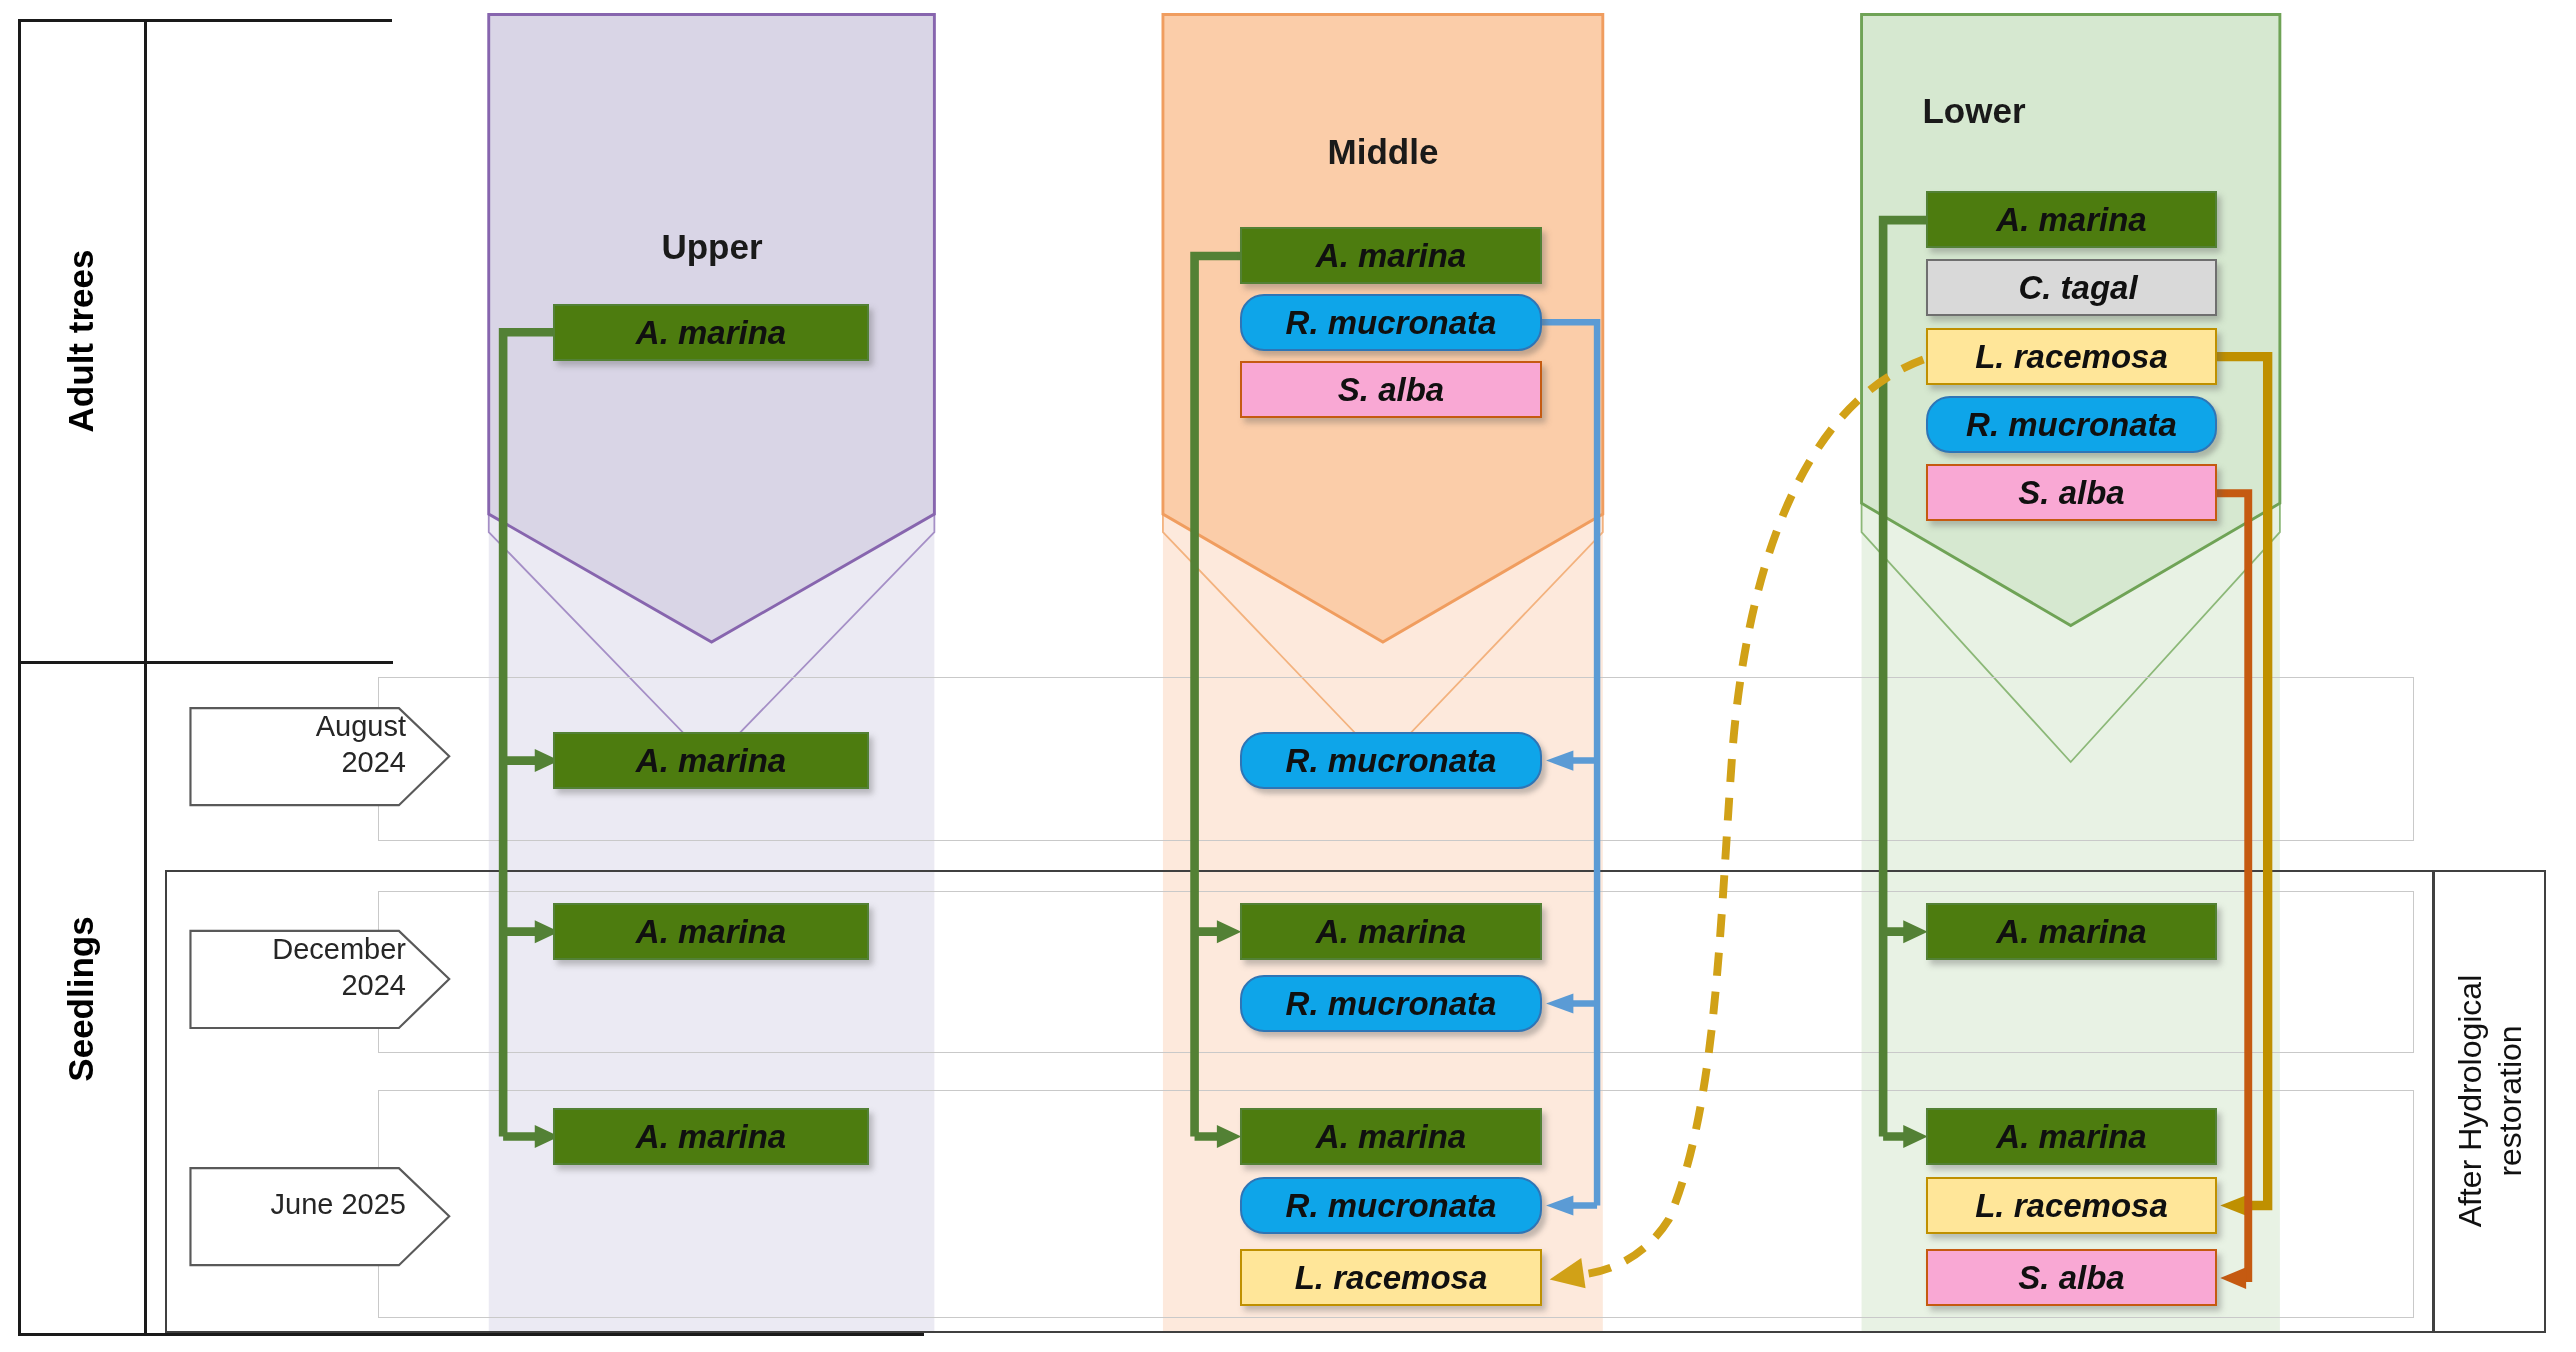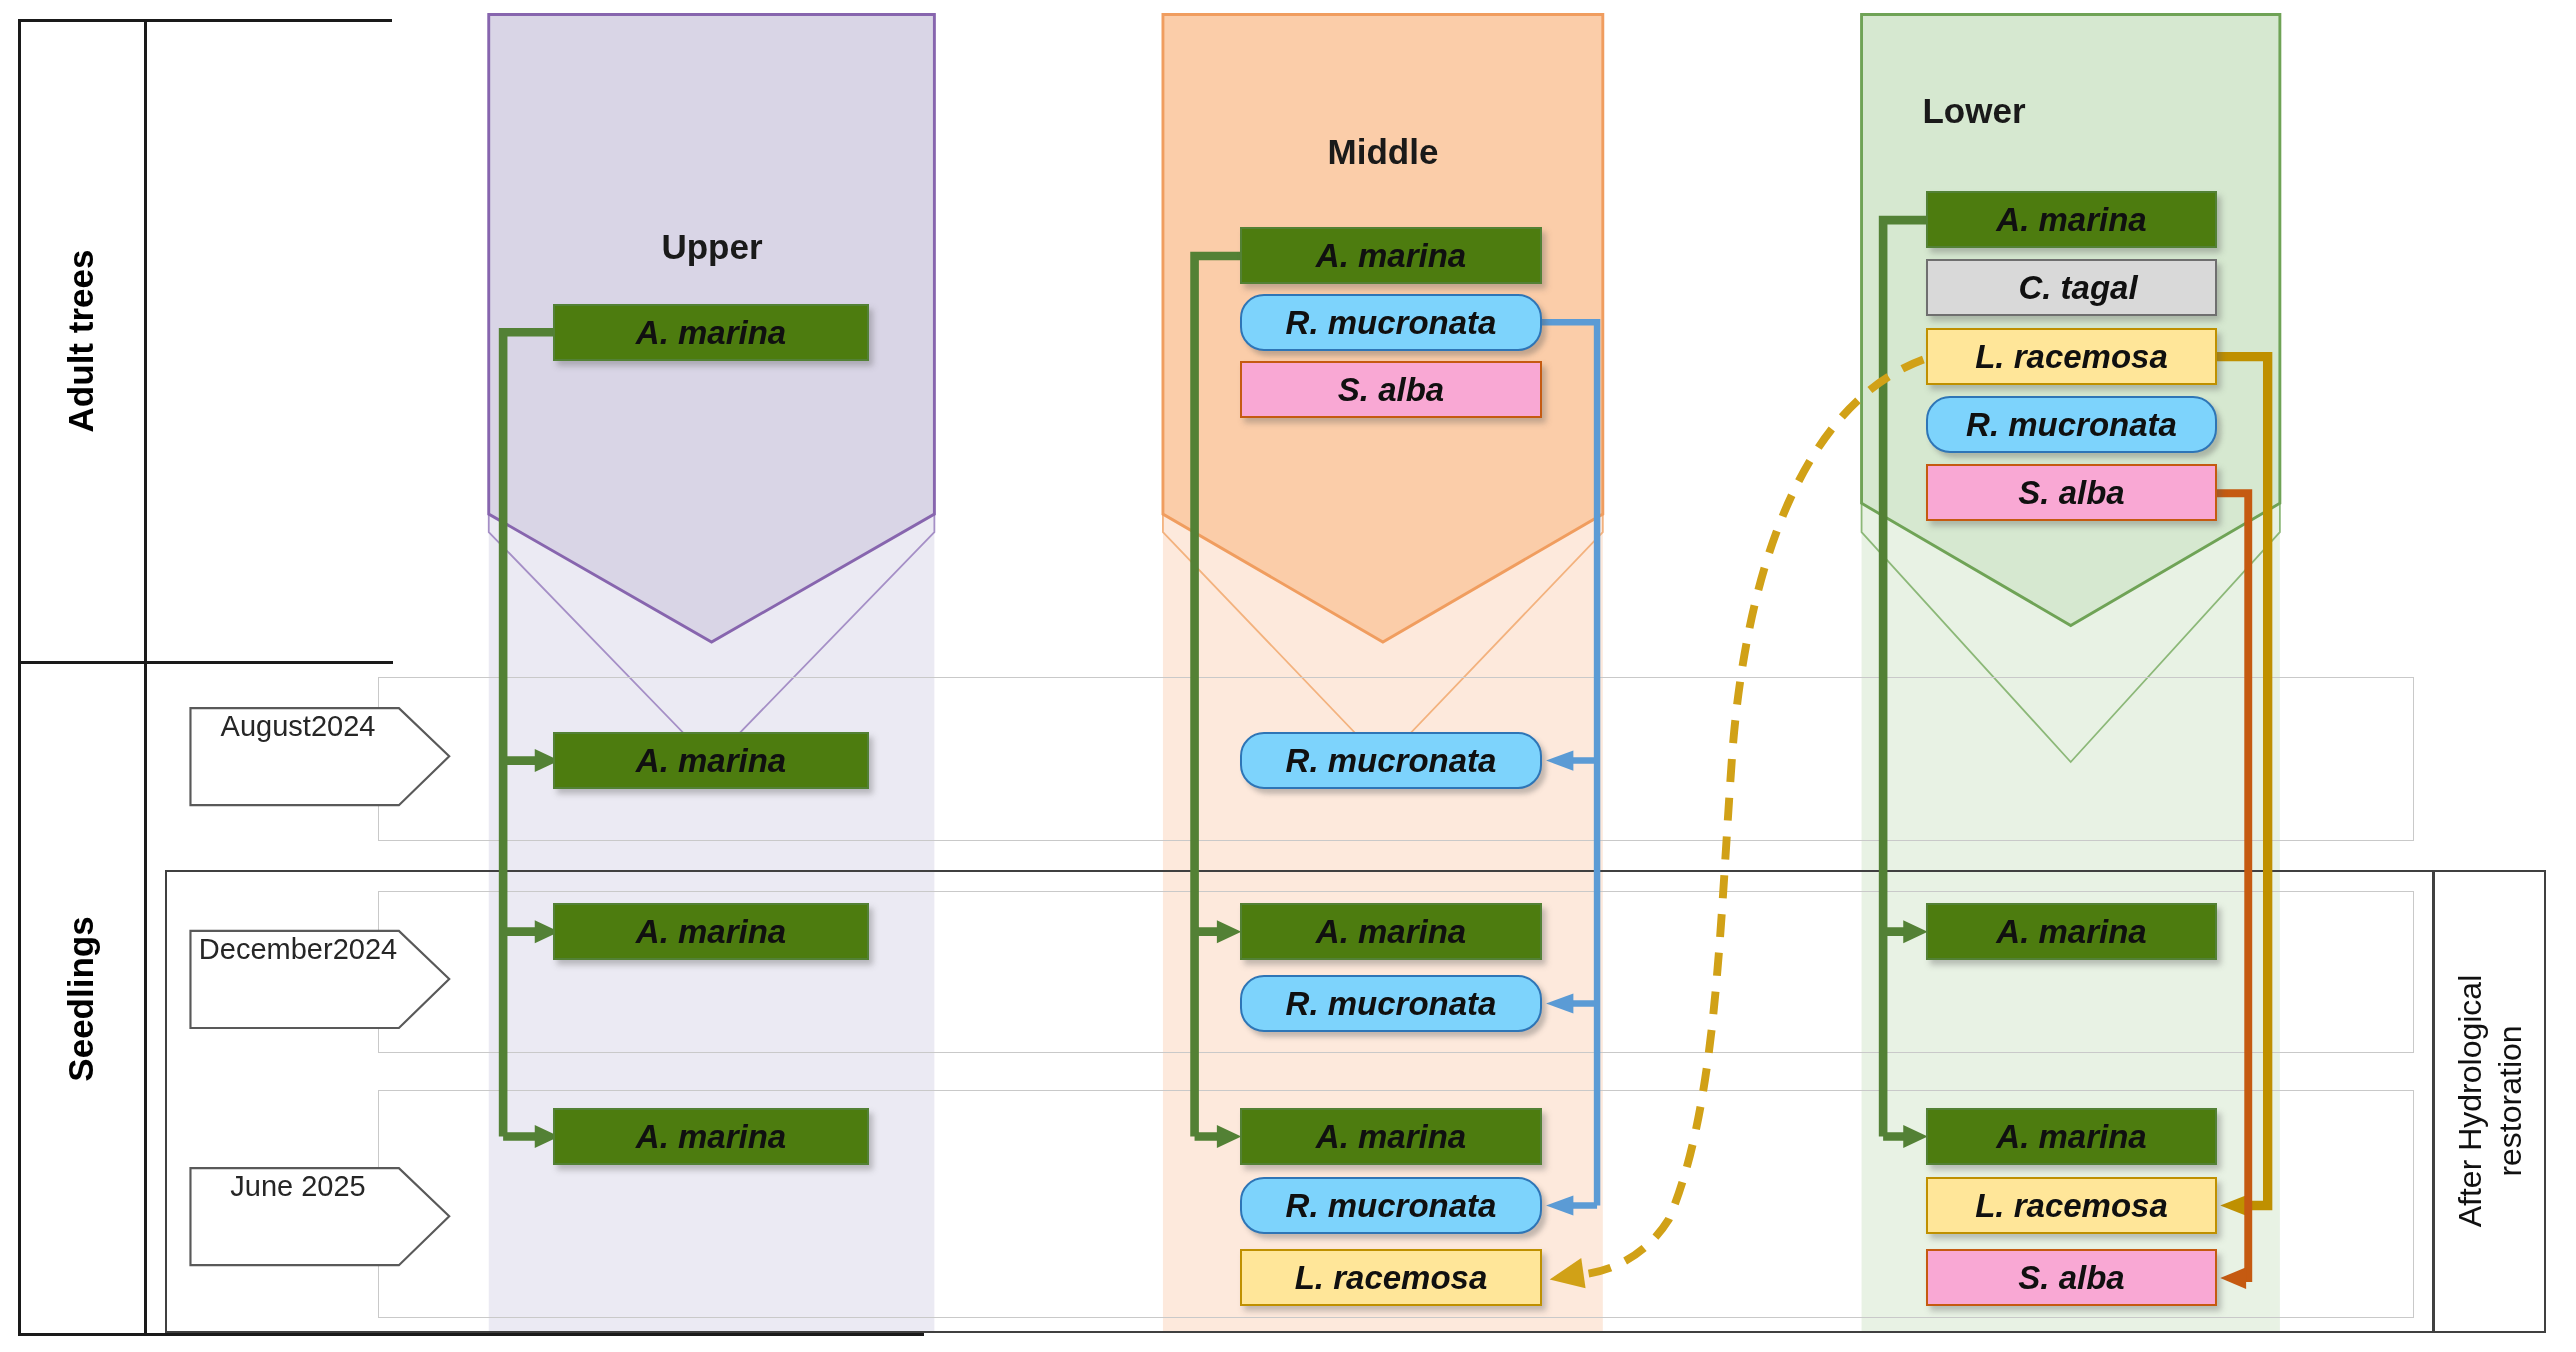--- a/index.html
+++ b/index.html
@@ -10,35 +10,35 @@
   .bline{position:absolute;background:#1a1a1a;}
   .rowbox{position:absolute;border:1.4px solid #c9c9c9;box-sizing:border-box;}
   .darkbox{position:absolute;border:2.9px solid #404040;box-sizing:border-box;}
   .darkdiv{position:absolute;background:#404040;}
 
   .sp{position:absolute;box-sizing:border-box;height:57px;border:2.9px solid #000;
       display:flex;align-items:center;justify-content:center;
       font:italic 700 33px "Liberation Sans",sans-serif;color:#101010;
       box-shadow:4.3px 5px 5.8px rgba(90,90,90,0.35);}
   .c-green {background:#4d7c0f;border-color:#538135;}
-  .c-blue  {background:#7dd3fc;border-color:#2E75B6;border-radius:24px;}
+  .c-blue  {background:#0ea5e9;border-color:#2E75B6;border-radius:24px;}
   .c-orange{background:#f9a8d4;border-color:#C55A11;}
   .c-gray  {background:#D9D9D9;border-color:#6F6F6F;}
   .c-yellow{background:#FFE699;border-color:#BF9000;}
 
   .ztitle{position:absolute;width:288px;text-align:center;
           font:700 35px "Liberation Sans",sans-serif;color:#1a1a1a;}
   .sidelabel{position:absolute;transform:translate(-50%,-50%) rotate(-90deg);
           font:700 35px "Liberation Sans",sans-serif;color:#000;white-space:nowrap;}
   .afterlabel{position:absolute;transform:translate(-50%,-50%) rotate(-90deg);
           font:400 32px/40px "Liberation Sans",sans-serif;color:#111;text-align:center;white-space:nowrap;}
   .afterlabel span{display:block;}
 
   .tp-label{position:absolute;left:190px;width:216px;height:72px;
-            display:flex;flex-direction:row;align-items:flex-start;justify-content:center;
+            display:flex;flex-direction:column;align-items:flex-end;justify-content:center;
             font:400 29px/36px "Liberation Sans",sans-serif;color:#262626;text-align:center;}
   .tp-label span{display:block;}
 </style>
 </head>
 <body>
 
 <div id="stage">
 
   <svg class="layer" viewBox="0 0 3584 1882">
     <rect x="680" y="20" width="620" height="1832" fill="#EBEAF3"></rect>

